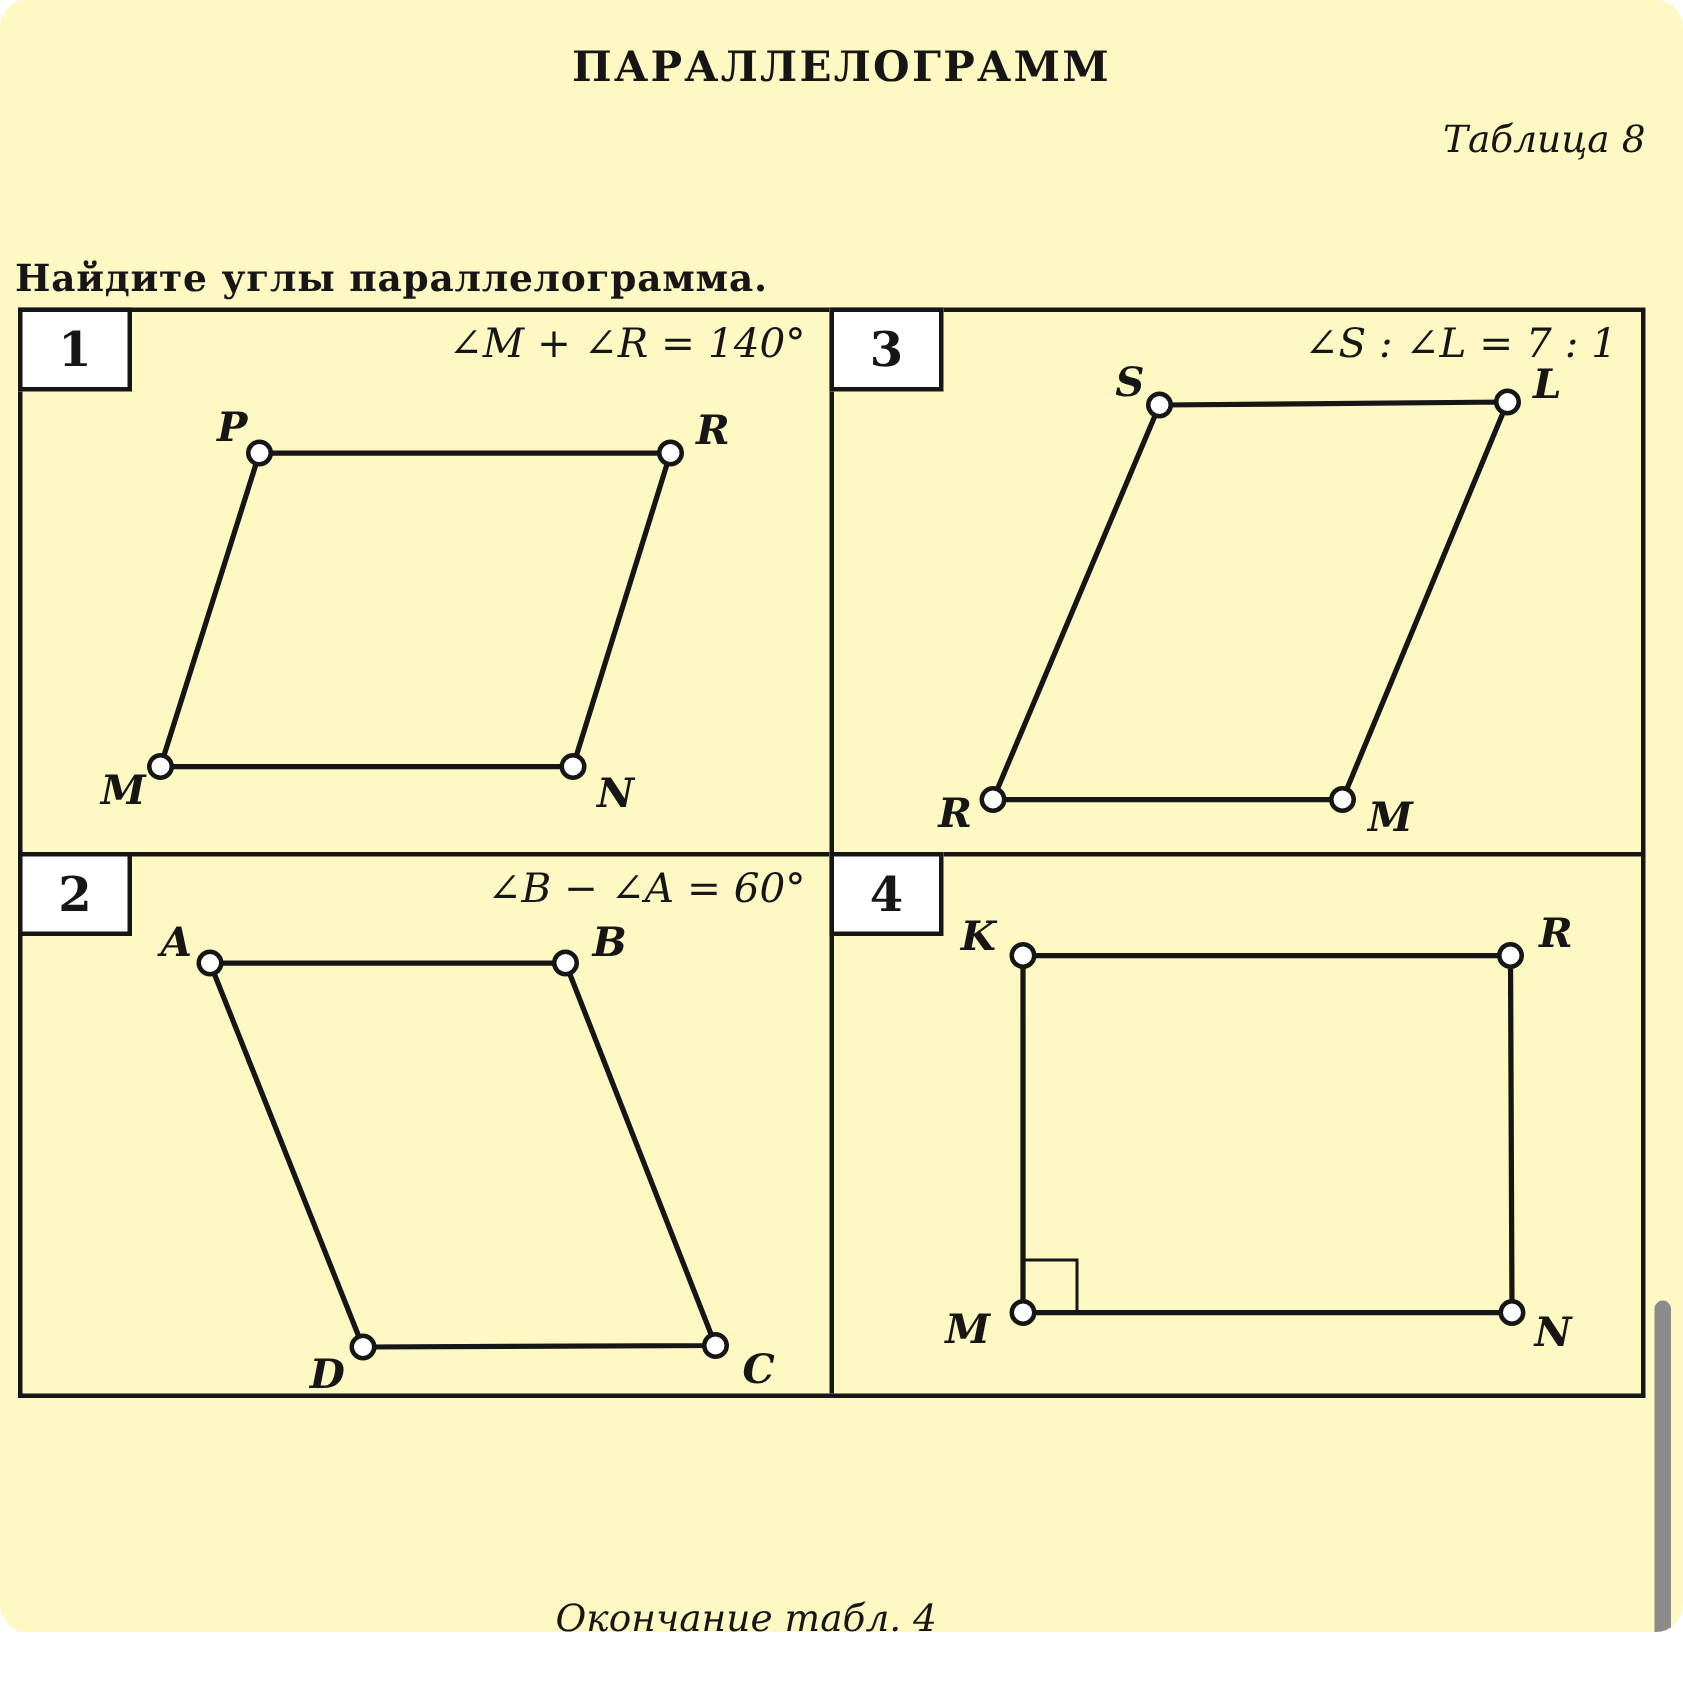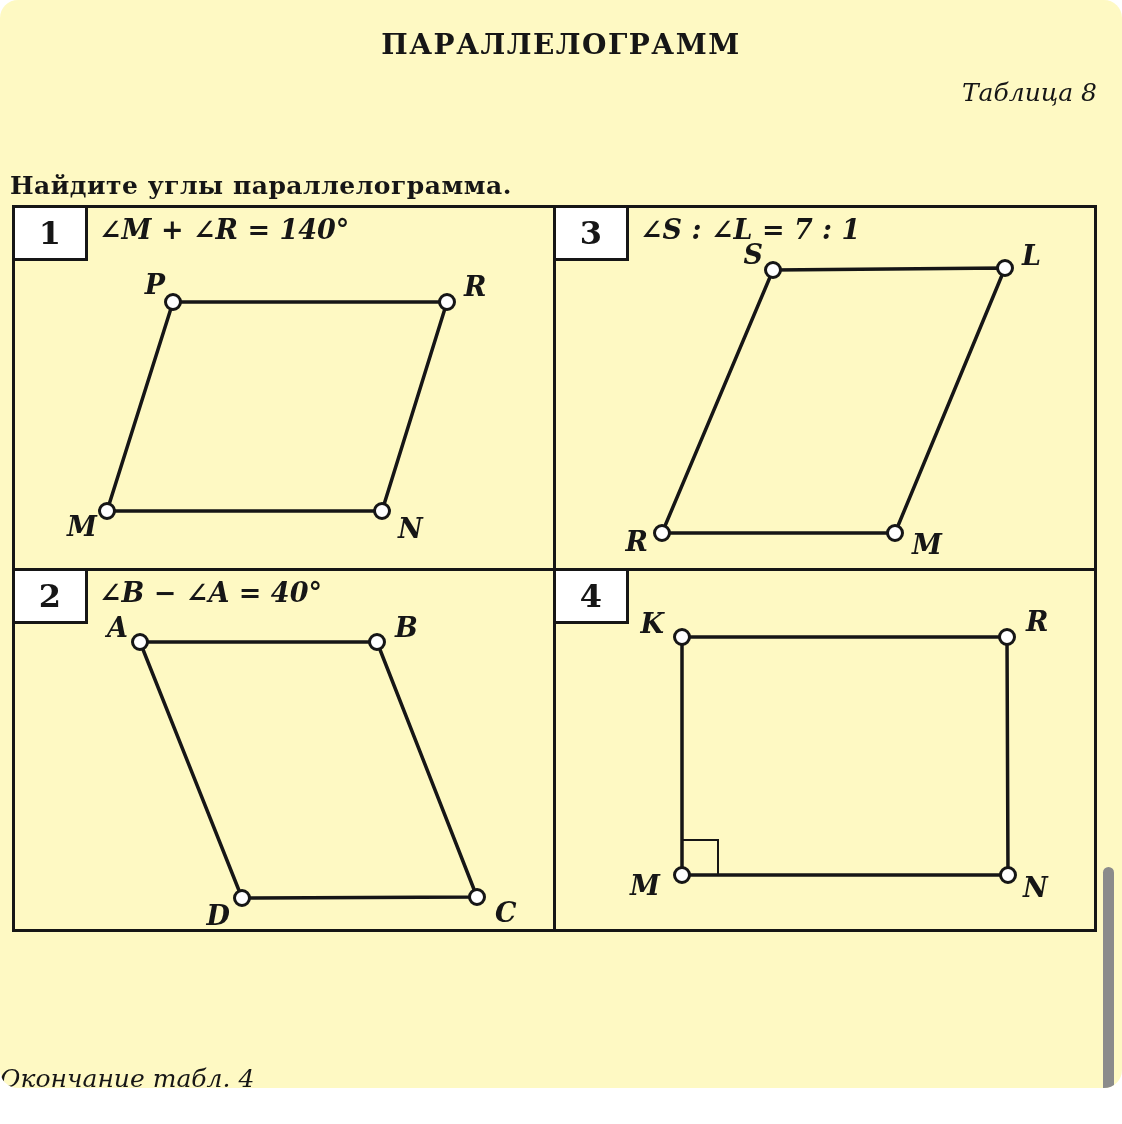--- a/index.html
+++ b/index.html
@@ -26,33 +26,33 @@
   .cell{position:relative;box-sizing:border-box;}
   .cell.cl{border-right:3px solid #161616;}
   .cell.ct{border-bottom:3px solid #161616;}
   .num-box{
     position:absolute;left:-3px;top:-3px;width:76px;height:56px;
     border:3px solid #161616;box-sizing:border-box;background:#fff;
     display:flex;align-items:center;justify-content:center;
     font-weight:bold;font-size:32px;z-index:2;
   }
   .formula{
-    position:absolute;top:6px;left:84px;right:6px;text-align:left;
-    font-weight:bold;font-style:italic;font-size:27px;white-space:nowrap;
+    position:absolute;top:6px;left:84px;right:16px;text-align:right;
+    font-weight:normal;font-style:italic;font-size:27px;white-space:nowrap;
   }
   .fig{position:absolute;left:0;top:0;}
   .fig polygon, .fig polyline{fill:none;stroke:#161616;}
   .fig polygon{stroke-width:3.5;stroke-linejoin:round;}
   .fig circle{fill:#ffffff;stroke:#161616;stroke-width:3;}
   .vlabel{
     font-family:"DejaVu Serif","Liberation Serif",serif;
     font-weight:bold;font-style:italic;font-size:27px;fill:#161616;
   }
   .footer-caption{
-    position:absolute;top:1064px;left:0;width:995px;text-align:left;
+    position:absolute;top:1064px;left:0;width:995px;text-align:center;
     font-style:italic;font-size:25px;
   }
   .frag{position:absolute;background:#161616;}
   .scroll-thumb{
     position:absolute;left:1103px;top:867px;width:11px;height:257px;
     background:#8b8b8b;border-radius:6px 6px 0 0;
   }
 </style>
 </head>
 <body>
@@ -98,21 +98,21 @@
         <text class="vlabel" x="466" y="57" text-anchor="start">L</text>
         <text class="vlabel" x="356" y="346" text-anchor="start">M</text>
         <text class="vlabel" x="92" y="343" text-anchor="end">R</text>
       </svg>
     </div>
 
     <div class="cell cl">
       <div class="num-box">
         <span>2</span>
       </div>
-      <div class="formula">∠B − ∠A = 40°</div>
+      <div class="formula">∠B − ∠A = 60°</div>
       <svg class="fig" width="538" height="358" viewBox="0 0 538 358">
         <polygon points="125,71 362,71 462,326 227,327"></polygon>
         <circle cx="125" cy="71" r="7.5"></circle>
         <circle cx="362" cy="71" r="7.5"></circle>
         <circle cx="462" cy="326" r="7.5"></circle>
         <circle cx="227" cy="327" r="7.5"></circle>
         <text class="vlabel" x="113" y="66" text-anchor="end">A</text>
         <text class="vlabel" x="380" y="66" text-anchor="start">B</text>
         <text class="vlabel" x="480" y="351" text-anchor="start">C</text>
         <text class="vlabel" x="215" y="354" text-anchor="end">D</text>

